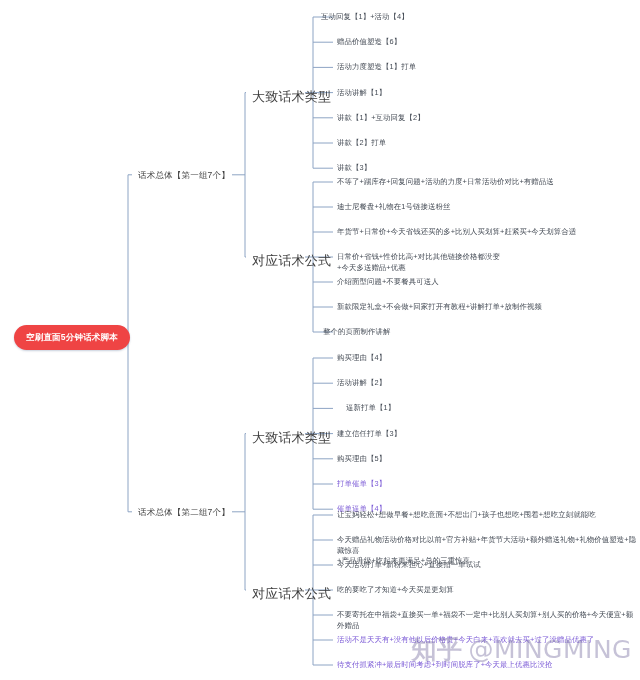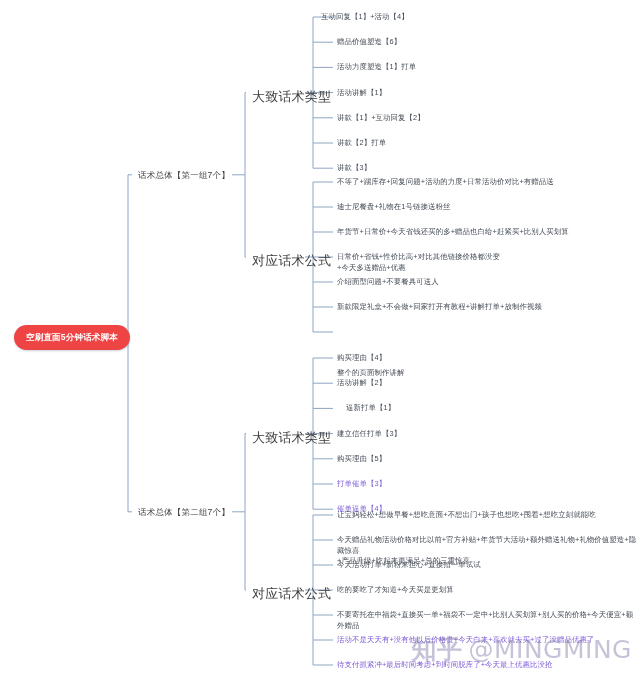--- a/index.html
+++ b/index.html
@@ -144,26 +144,26 @@
       <div class="node leaf-node" style="left: 321px; top: 12px;">互动回复【1】+活动【4】</div>
       <div class="node leaf-node" style="left: 337px; top: 37.2px;">赠品价值塑造【6】</div>
       <div class="node leaf-node" style="left: 337px; top: 62.4px;">活动力度塑造【1】打单</div>
       <div class="node leaf-node" style="left: 337px; top: 87.6px;">活动讲解【1】</div>
       <div class="node leaf-node" style="left: 337px; top: 112.8px;">讲款【1】+互动回复【2】</div>
       <div class="node leaf-node" style="left: 337px; top: 138px;">讲款【2】打单</div>
       <div class="node leaf-node" style="left: 337px; top: 163.2px;">讲款【3】</div>
       <div class="node branch-node" style="left: 252px; top: 86.6px;">大致话术类型</div>
       <div class="node leaf-node" style="left: 337px; top: 177px;">不等了+踢库存+回复问题+活动的力度+日常活动价对比+有赠品送</div>
       <div class="node leaf-node" style="left: 337px; top: 202px;">迪士尼餐盘+礼物在1号链接送粉丝</div>
-      <div class="node leaf-node" style="left: 337px; top: 227px;">年货节+日常价+今天省钱还买的多+赠品也白给+赶紧买+比别人买划算</div>
+      <div class="node leaf-node" style="left: 337px; top: 227px;">年货节+日常价+今天省钱还买的多+比别人买划算+赶紧买+今天划算合适</div>
       <div class="node leaf-node" style="left: 337px; top: 252px;">日常价+省钱+性价比高+对比其他链接价格都没变
 +今天多送赠品+优惠</div>
       <div class="node leaf-node" style="left: 337px; top: 277px;">介绍面型问题+不要餐具可送人</div>
       <div class="node leaf-node" style="left: 337px; top: 302px;">新款限定礼盒+不会做+回家打开有教程+讲解打单+放制作视频</div>
-      <div class="node leaf-node" style="left: 337px; top: 327px; margin-top: 41px;">整个的页面制作讲解</div>
+      <div class="node leaf-node" style="left: 323px; top: 327px;">整个的页面制作讲解</div>
       <div class="node branch-node" style="left: 252px; top: 251px;">对应话术公式</div>
       <div class="node group-node" style="left: 138px; top: 168.8px;">话术总体【第一组7个】</div>
       <div class="node leaf-node" style="left: 337px; top: 353px;">购买理由【4】</div>
       <div class="node leaf-node" style="left: 337px; top: 378.2px;">活动讲解【2】</div>
       <div class="node leaf-node" style="left: 346px; top: 403.4px;">逼新打单【1】</div>
       <div class="node leaf-node" style="left: 337px; top: 428.6px;">建立信任打单【3】</div>
       <div class="node leaf-node" style="left: 337px; top: 453.8px;">购买理由【5】</div>
       <div class="node leaf-node accent" style="left: 337px; top: 479px;">打单催单【3】</div>
       <div class="node leaf-node accent" style="left: 337px; top: 504.2px;">催单逼单【4】</div>
       <div class="node branch-node" style="left: 252px; top: 427.6px;">大致话术类型</div>

